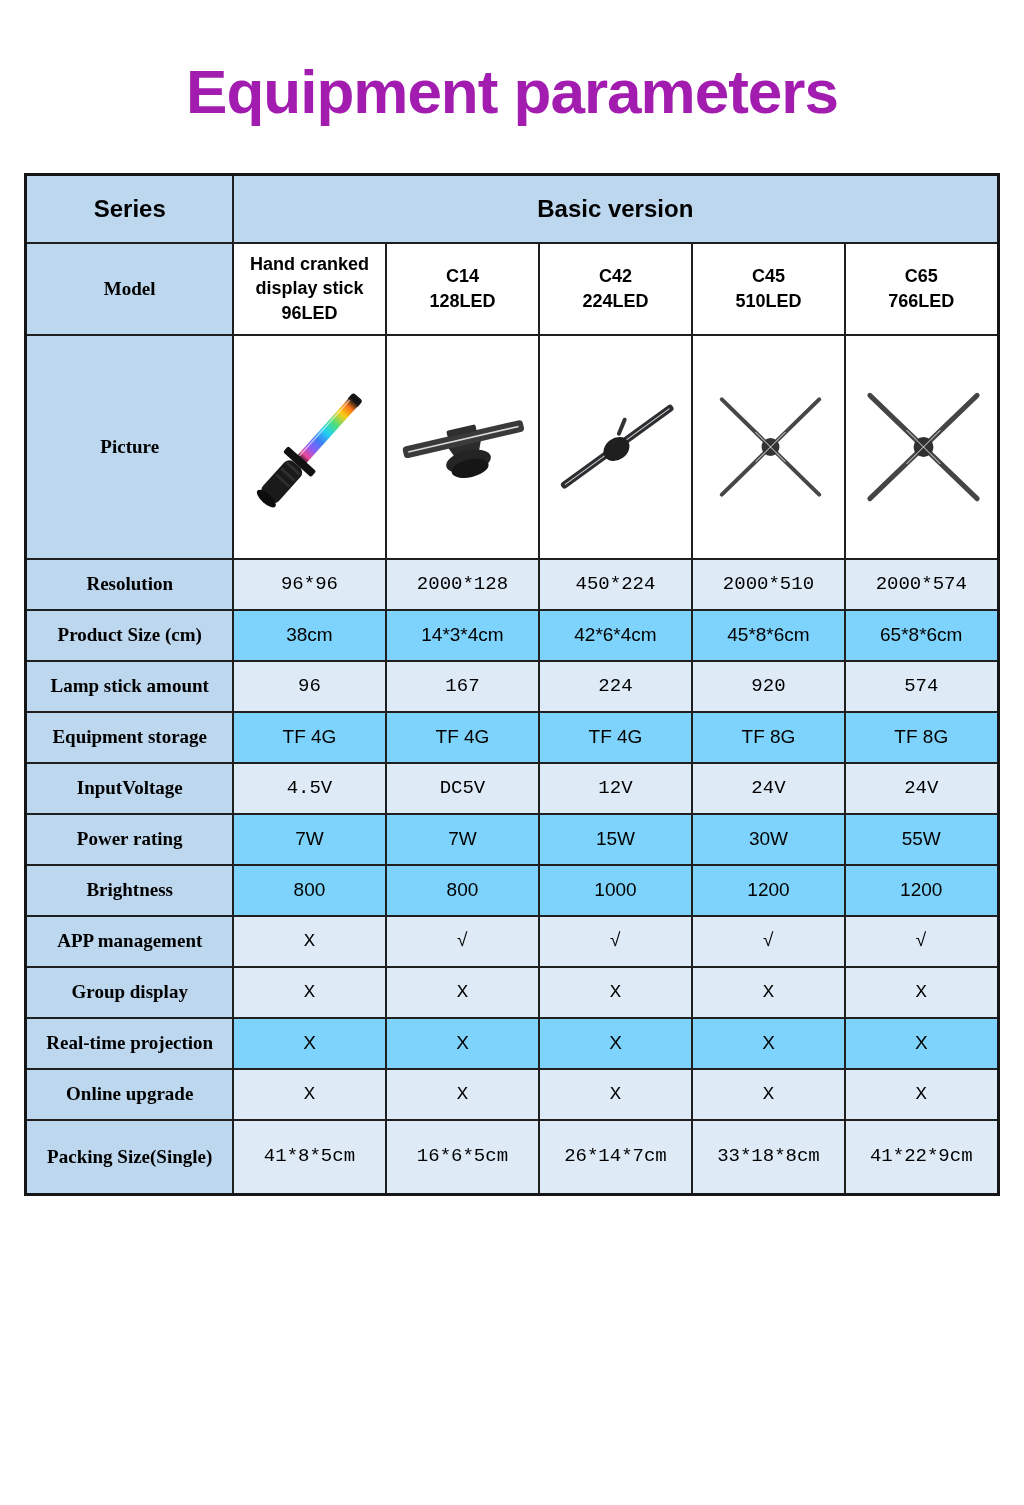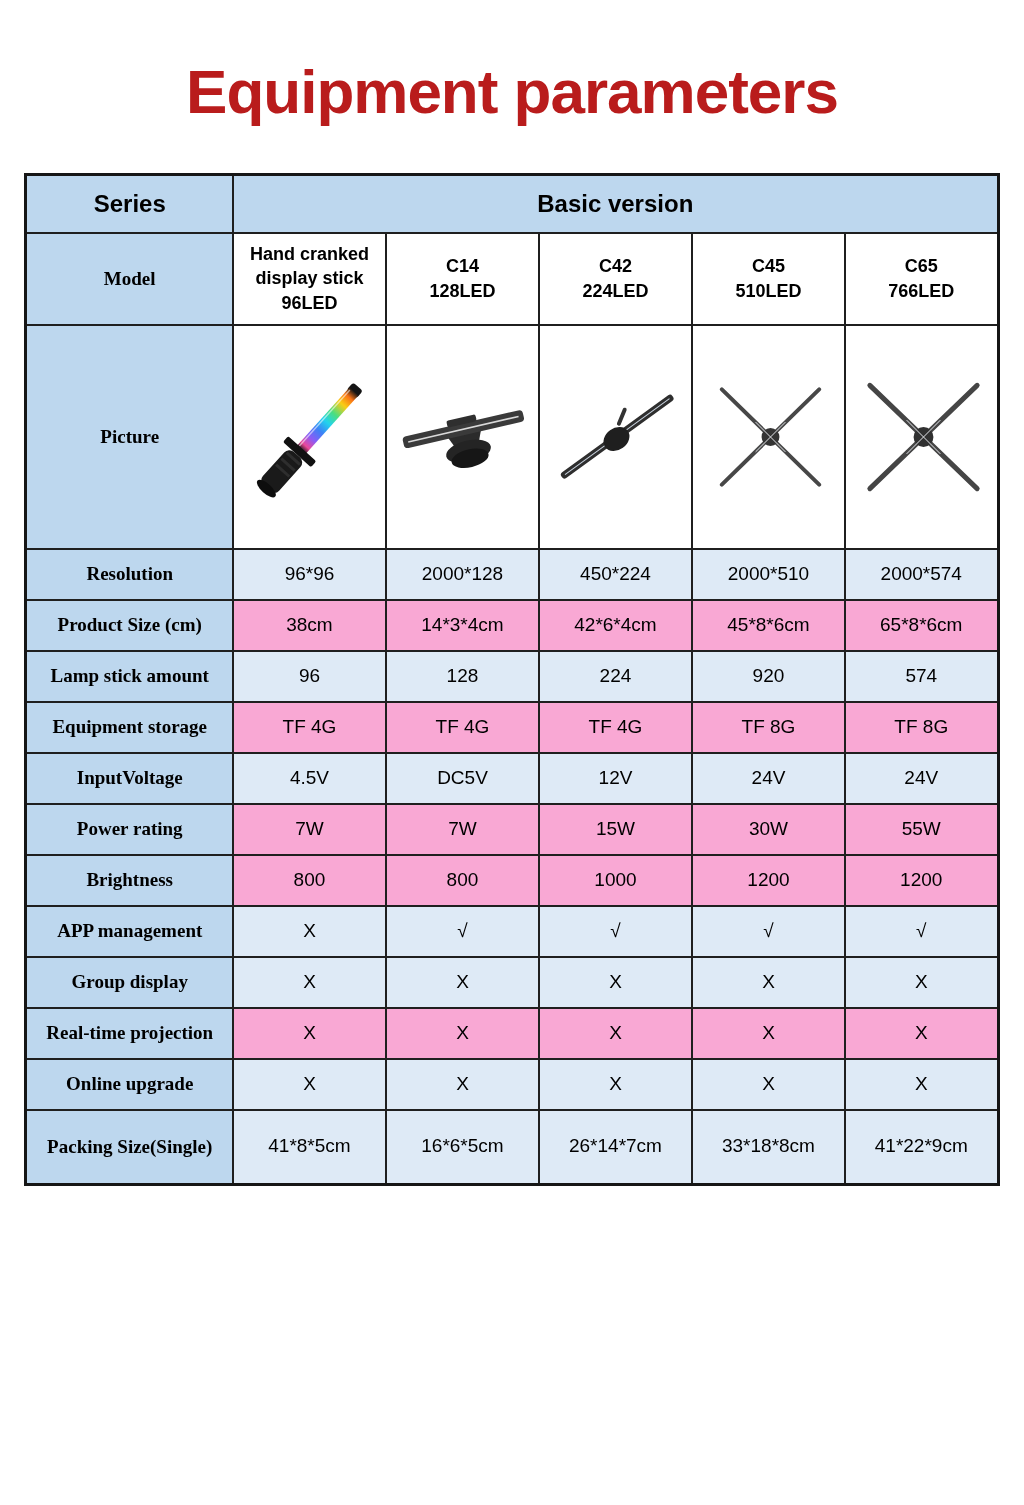--- a/index.html
+++ b/index.html
@@ -10,41 +10,41 @@
     font-family: "Liberation Sans", sans-serif;
     color: #000;
   }
   .page { width: 1024px; }
   h1.title {
     margin: 56px 0 46px 0;
     text-align: center;
     font-size: 62px;
     font-weight: 800;
     letter-spacing: -1px;
-    color: #b91c1c;
+    color: #a21caf;
   }
   table.equip {
     border-collapse: collapse;
     margin: 0 auto;
     table-layout: fixed;
     width: 972px;
     border: 3px solid #161616;
   }
   table.equip th, table.equip td {
     border: 2px solid #1f1f1f;
     text-align: center;
     vertical-align: middle;
     padding: 2px 3px;
     white-space: pre-line;
     overflow: hidden;
   }
   col.c-label { width: 207px; }
   col.c-data  { width: 153px; }
 
-  tr.header-row { height: 58px; }
+  tr.header-row { height: 68px; }
   tr.header-row th {
     background: #BDD7EE;
     font-size: 24px;
     font-weight: bold;
   }
   tr.model-row { height: 92px; }
   tr.picture-row { height: 150px; }
   th.label-cell {
     background: #BDD7EE;
     font-size: 19px;
@@ -56,22 +56,22 @@
     font-size: 18px;
     font-weight: bold;
     line-height: 1.35;
   }
   td.picture-cell { background: #ffffff; padding: 0; }
   td.picture-cell svg { display: block; margin: 0 auto; }
 
   tr.spec-row { height: 51px; }
   tr.spec-row:last-child { height: 75px; }
   tr.spec-row td.value-cell { font-size: 19px; font-weight: normal; line-height: 1.3; }
-  tr.spec-row.shaded td.value-cell { background: #DEEAF6; }
-  tr.spec-row.plain  td.value-cell { background: #f9a8d4; margin-left: 34px; }
+  tr.spec-row.shaded td.value-cell { background: #DEEAF6; font-family: Liberation Mono, monospace; }
+  tr.spec-row.plain  td.value-cell { background: #7dd3fc; margin-left: 34px; }
 </style>
 </head>
 <body>
 
 <div class="page">
   <h1 class="title">Equipment parameters</h1>
 
   <table class="equip">
     <colgroup>
       <col class="c-label">
@@ -201,21 +201,21 @@
           <th class="label-cell">Product Size (cm)</th>
           <td class="value-cell">38cm</td>
           <td class="value-cell">14*3*4cm</td>
           <td class="value-cell">42*6*4cm</td>
           <td class="value-cell">45*8*6cm</td>
           <td class="value-cell">65*8*6cm</td>
         </tr>
         <tr class="spec-row shaded">
           <th class="label-cell">Lamp stick amount</th>
           <td class="value-cell">96</td>
-          <td class="value-cell">128</td>
+          <td class="value-cell">167</td>
           <td class="value-cell">224</td>
           <td class="value-cell">920</td>
           <td class="value-cell">574</td>
         </tr>
         <tr class="spec-row plain">
           <th class="label-cell">Equipment storage</th>
           <td class="value-cell">TF 4G</td>
           <td class="value-cell">TF 4G</td>
           <td class="value-cell">TF 4G</td>
           <td class="value-cell">TF 8G</td>

